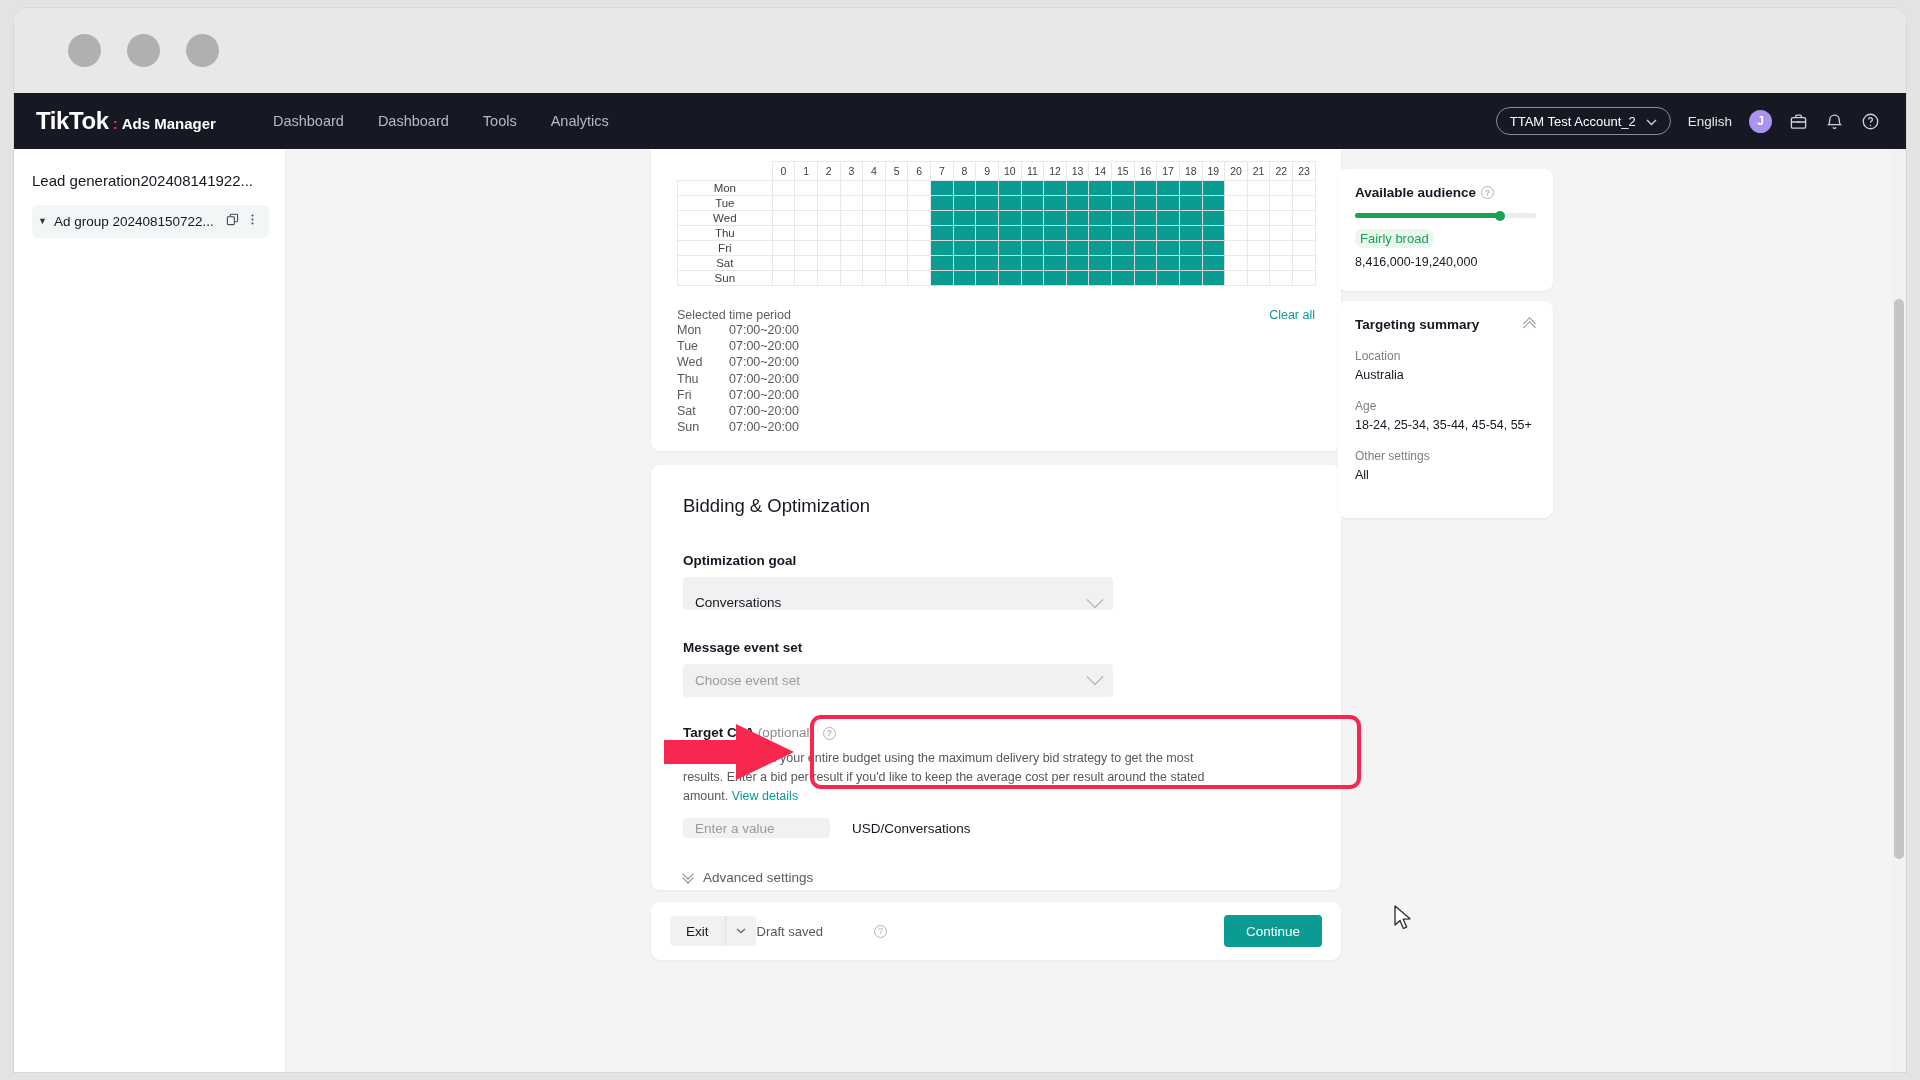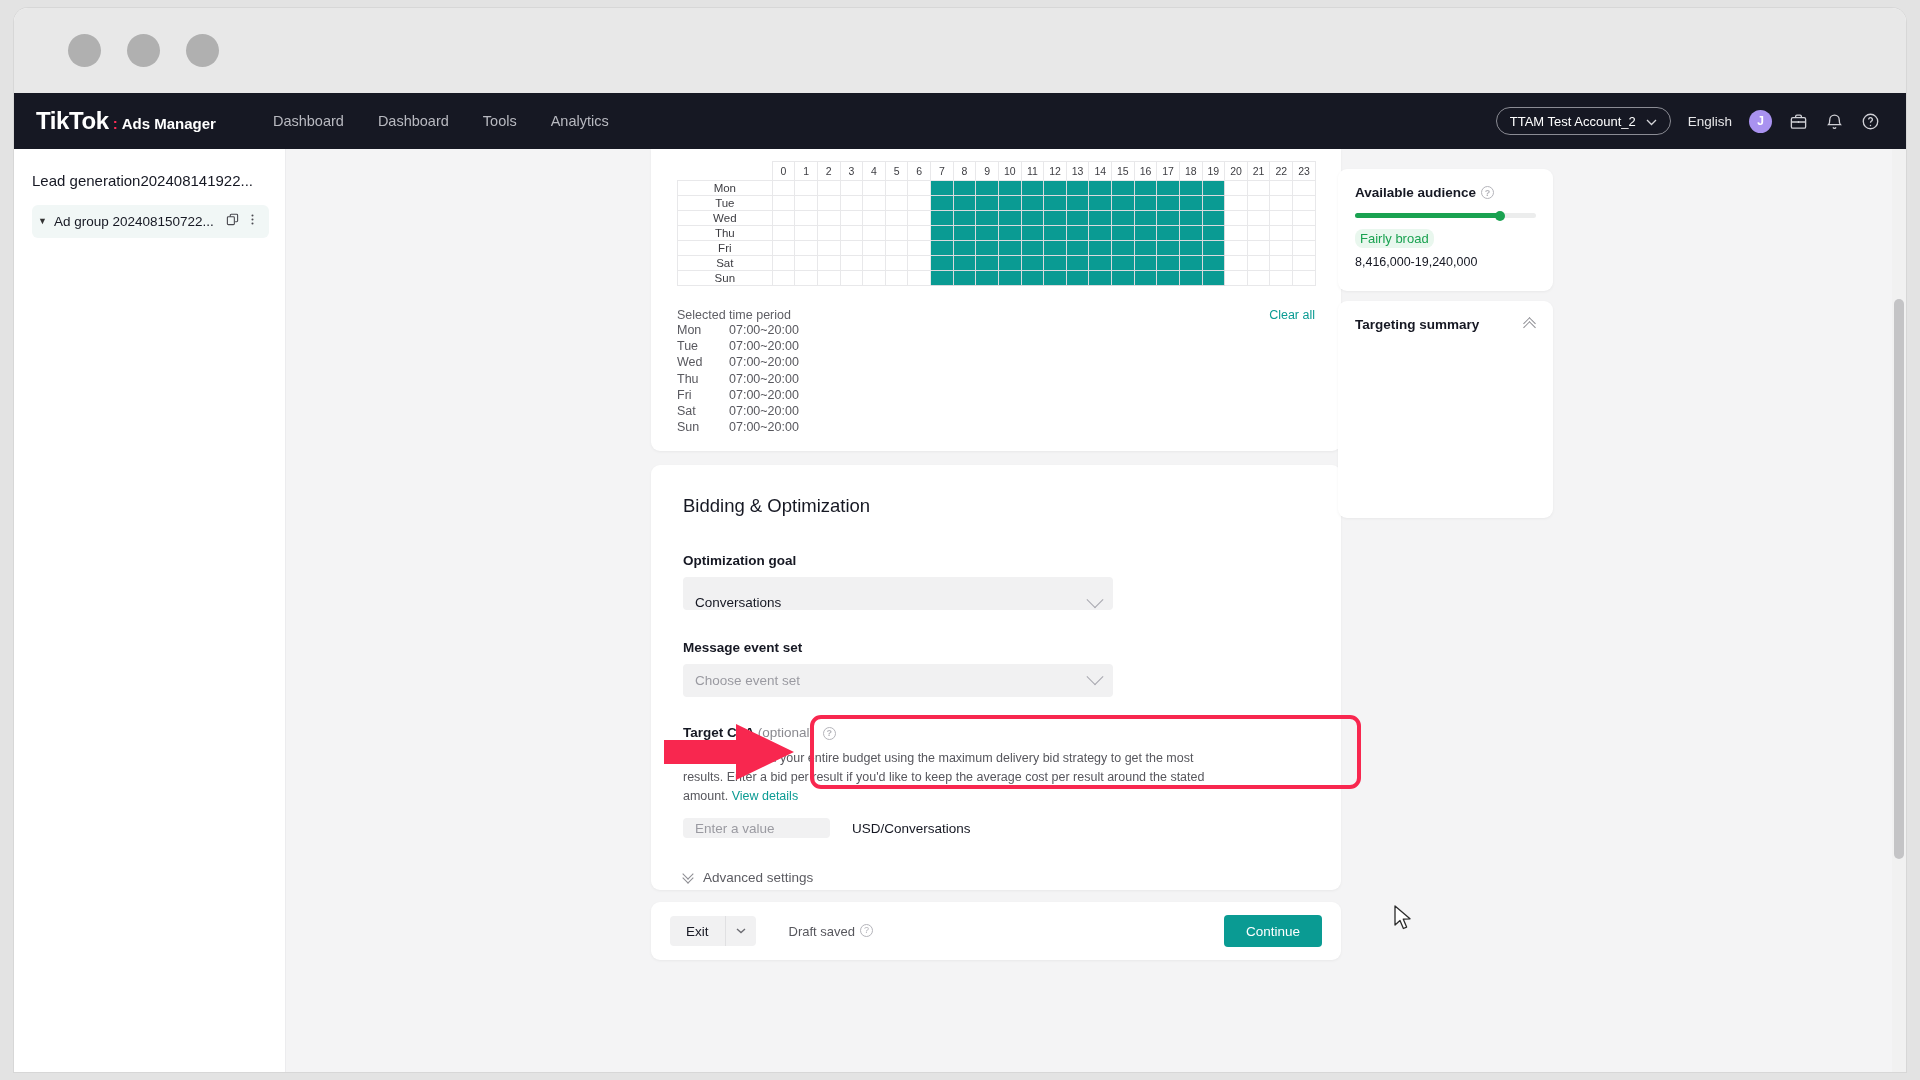--- a/index.html
+++ b/index.html
@@ -265,22 +265,22 @@
   #exit-btn {
     padding: 0 16px; font-size: 13.5px; color: #161823; font-weight: 500;
     border-right: 1px solid #e0e0e2;
     height: 100%; display: flex; align-items: center;
   }
   #exit-caret {
     padding: 0 10px; height: 100%;
     display: flex; align-items: center;
   }
   #draft-saved {
-    margin-left: 33px; font-size: 13px; color: #57575d;
-    display: flex; align-items: flex-start;
+    margin-left: 1px; font-size: 13px; color: #57575d;
+    display: flex; align-items: center; gap: 46px;
   }
   #continue-btn {
     margin-left: auto;
     background: #0a9b93; color: #fff;
     font-size: 13.5px; font-weight: 500;
     border: none; border-radius: 4px;
     height: 32px; padding: 0 22px;
     cursor: pointer;
     font-family: "Liberation Sans", sans-serif;
   }
@@ -783,20 +783,28 @@
         </div>
         <div id="audience-level">Fairly broad</div>
         <div id="audience-range">8,416,000-19,240,000</div>
       </div>
 
       <div class="right-card" id="targeting-card">
         <div id="targeting-header">
           <span id="targeting-title">Targeting summary</span>
           <span class="collapse-chev"></span>
         </div>
+        <div id="targeting-rows">
+            <div class="ts-label">Location</div>
+            <div class="ts-value">Australia</div>
+            <div class="ts-label">Age</div>
+            <div class="ts-value">18-24, 25-34, 35-44, 45-54, 55+</div>
+            <div class="ts-label">Other settings</div>
+            <div class="ts-value">All</div>
+          </div>
       </div>
 
       <div id="scrollbar-track">
         <div id="scrollbar-thumb"></div>
       </div>
 
       <div id="highlight-box"></div>
       <svg id="arrow-annotation" viewBox="0 0 130 56">
         <path d="M0 16 H72 V0 L130 28 L72 56 V40 H0 Z" fill="#f8274f"></path>
       </svg>

